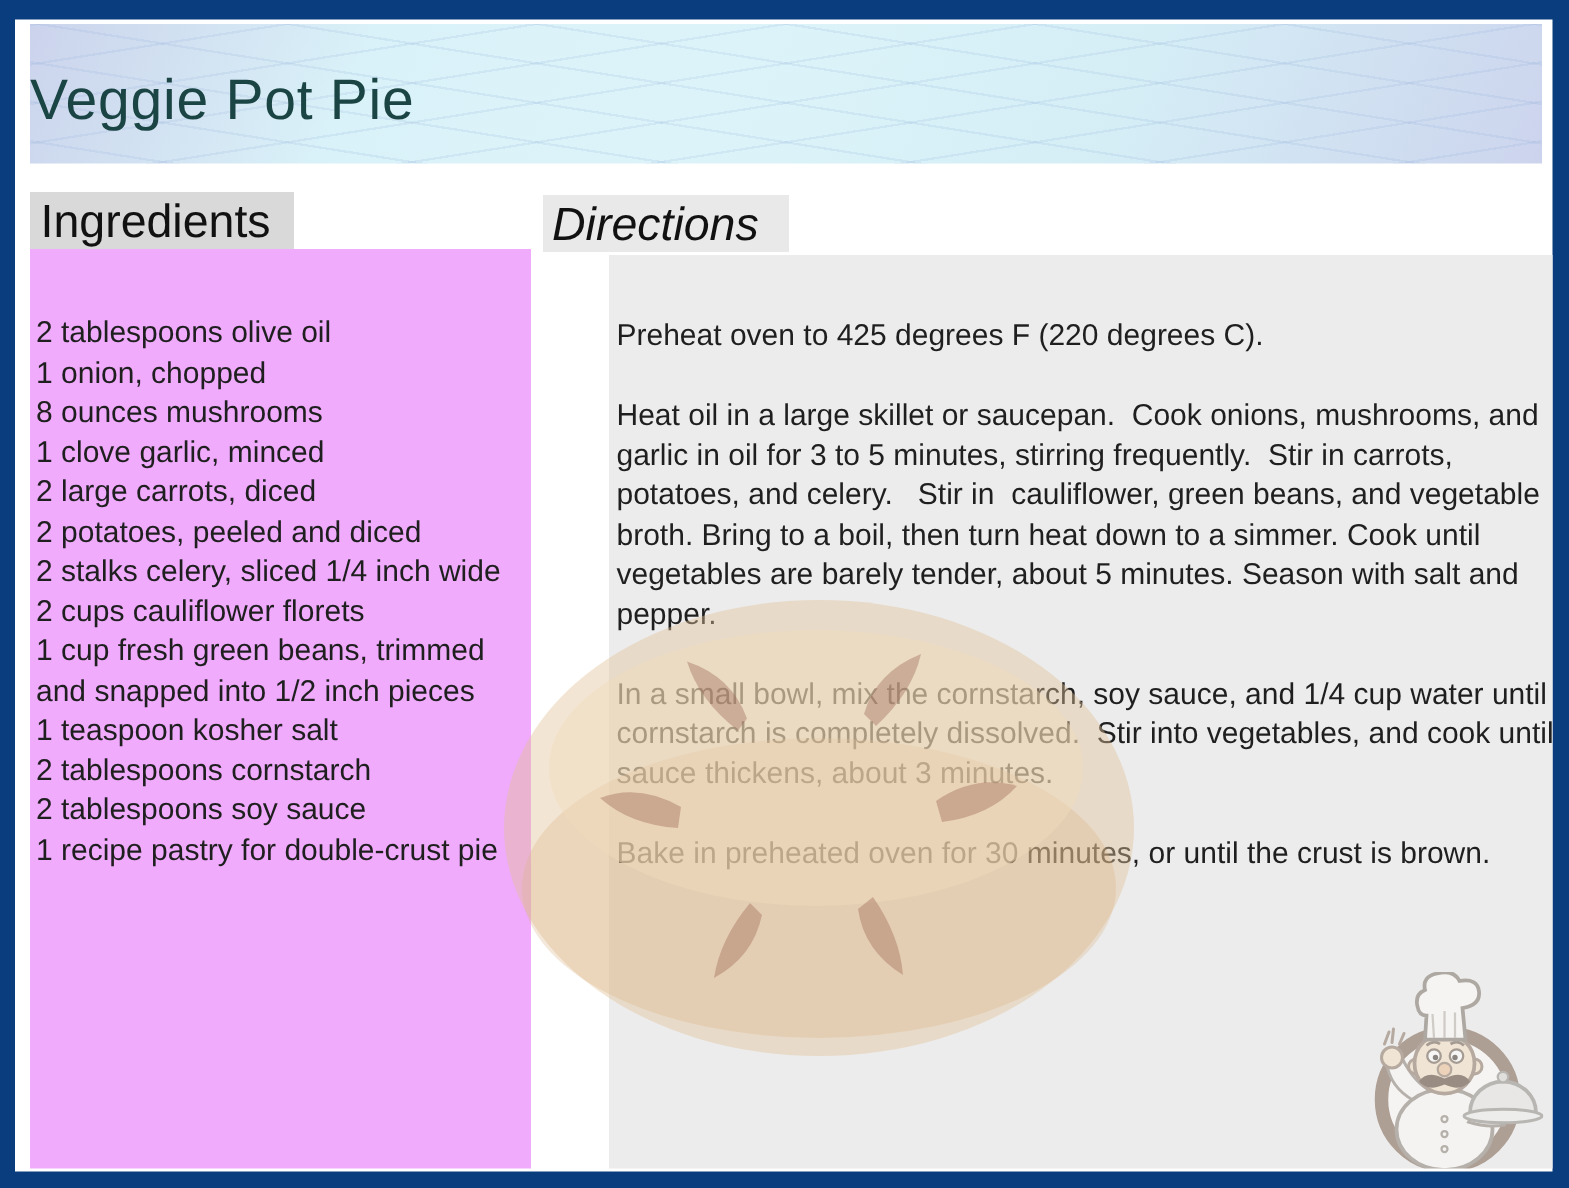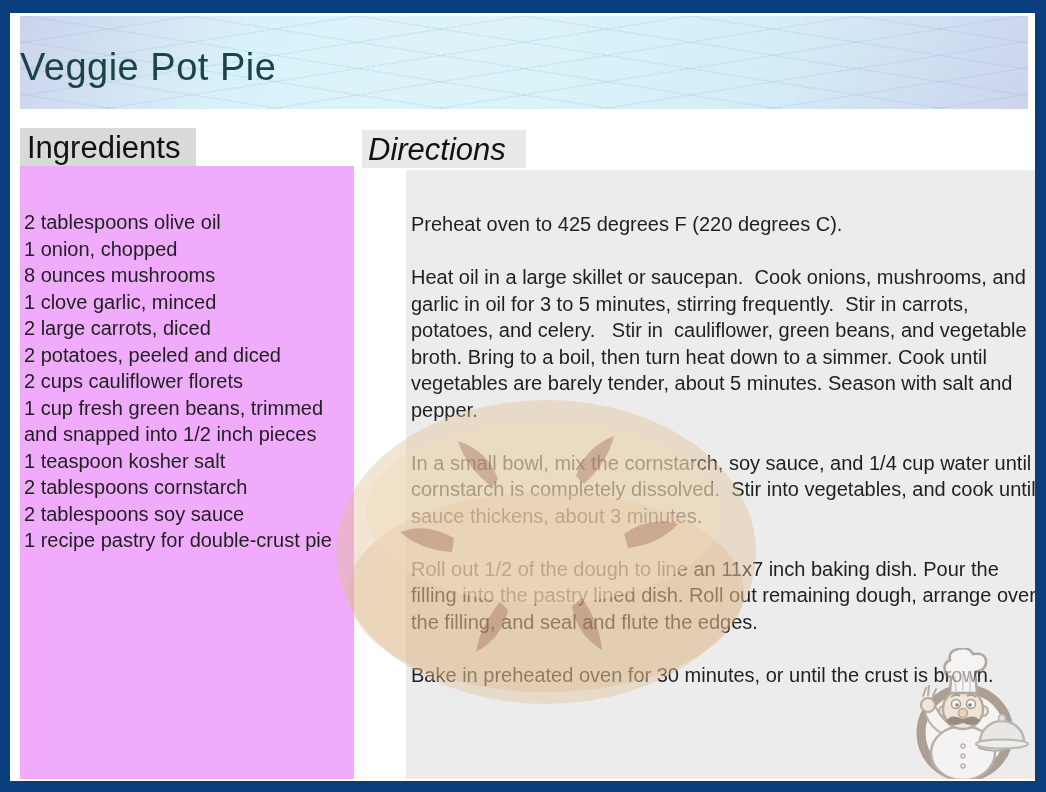--- a/index.html
+++ b/index.html
@@ -63,34 +63,34 @@
     </div>
 
     <div class="ing-head">Ingredients</div>
     <div class="ing-panel">
       <div class="item">2 tablespoons olive oil</div>
       <div class="item">1 onion, chopped</div>
       <div class="item">8 ounces mushrooms</div>
       <div class="item">1 clove garlic, minced</div>
       <div class="item">2 large carrots, diced</div>
       <div class="item">2 potatoes, peeled and diced</div>
+      <div class="item">2 stalks celery, sliced 1/4 inch wide</div>
       <div class="item">2 cups cauliflower florets</div>
       <div class="item">1 cup fresh green beans, trimmed and snapped into 1/2 inch pieces</div>
       <div class="item">1 teaspoon kosher salt</div>
       <div class="item">2 tablespoons cornstarch</div>
       <div class="item">2 tablespoons soy sauce</div>
       <div class="item">1 recipe pastry for double-crust pie</div>
     </div>
 
     <div class="dir-head">Directions</div>
     <div class="dir-panel">
       <p>Preheat oven to 425 degrees F (220 degrees C).</p>
       <p>Heat oil in a large skillet or saucepan.  Cook onions, mushrooms, and garlic in oil for 3 to 5 minutes, stirring frequently.  Stir in carrots, potatoes, and celery.   Stir in  cauliflower, green beans, and vegetable broth. Bring to a boil, then turn heat down to a simmer. Cook until vegetables are barely tender, about 5 minutes. Season with salt and pepper.</p>
       <p>In a small bowl, mix the cornstarch, soy sauce, and 1/4 cup water until cornstarch is completely dissolved.  Stir into vegetables, and cook until sauce thickens, about 3 minutes.</p>
-      <p>Roll out 1/2 of the dough to line an 11x7 inch baking dish. Pour the filling into the pastry lined dish. Roll out remaining dough, arrange over the filling, and seal and flute the edges.</p>
       <p>Bake in preheated oven for 30 minutes, or until the crust is brown.</p>
     </div>
 
     <svg class="pie-mark" viewBox="0 0 428 318" xmlns="http://www.w3.org/2000/svg">
       <ellipse cx="214" cy="160" rx="210" ry="152" fill="#e3c097" opacity="0.42"></ellipse>
       <ellipse cx="214" cy="200" rx="198" ry="100" fill="#dcb285" opacity="0.30"></ellipse>
       <ellipse cx="212" cy="120" rx="178" ry="92" fill="#f0dcbd" opacity="0.45"></ellipse>
       <g fill="#9c6352" opacity="0.38">
         <path d="M160 95 q-26 -20 -34 -46 q30 10 40 38 z"></path>
         <path d="M252 92 q24 -22 30 -48 q-30 12 -38 40 z"></path>

